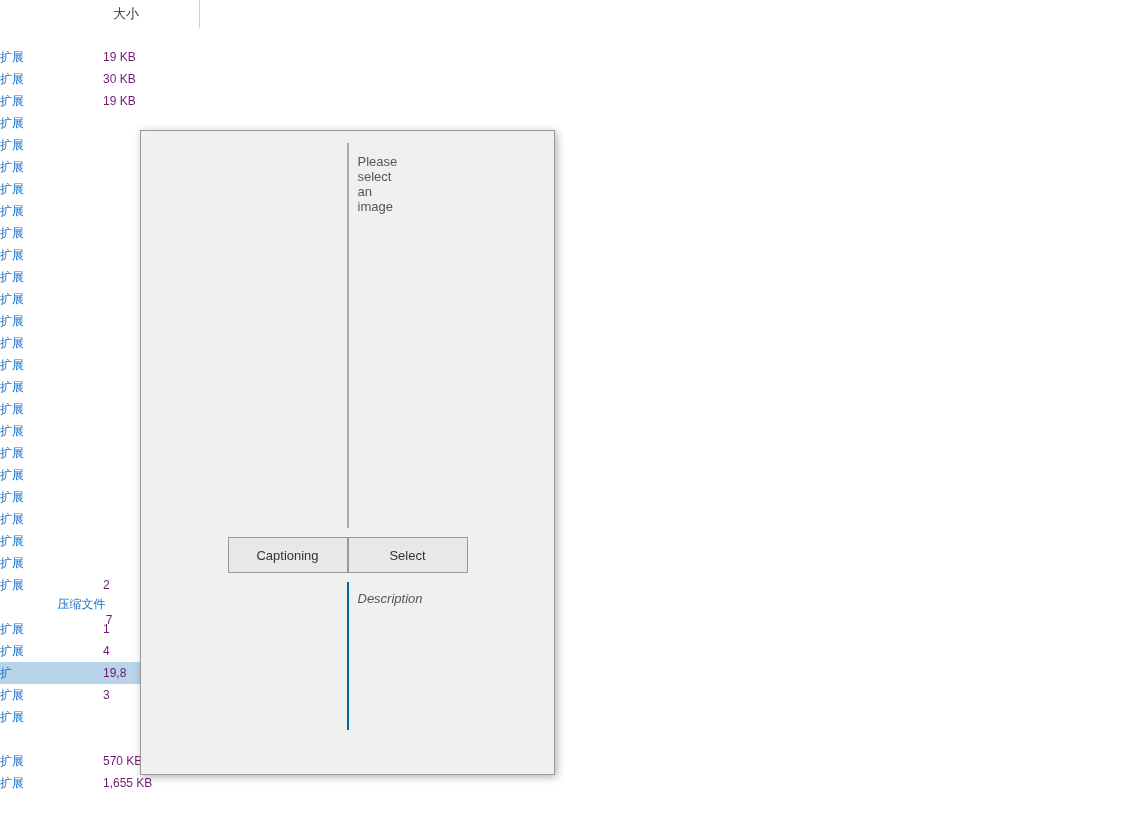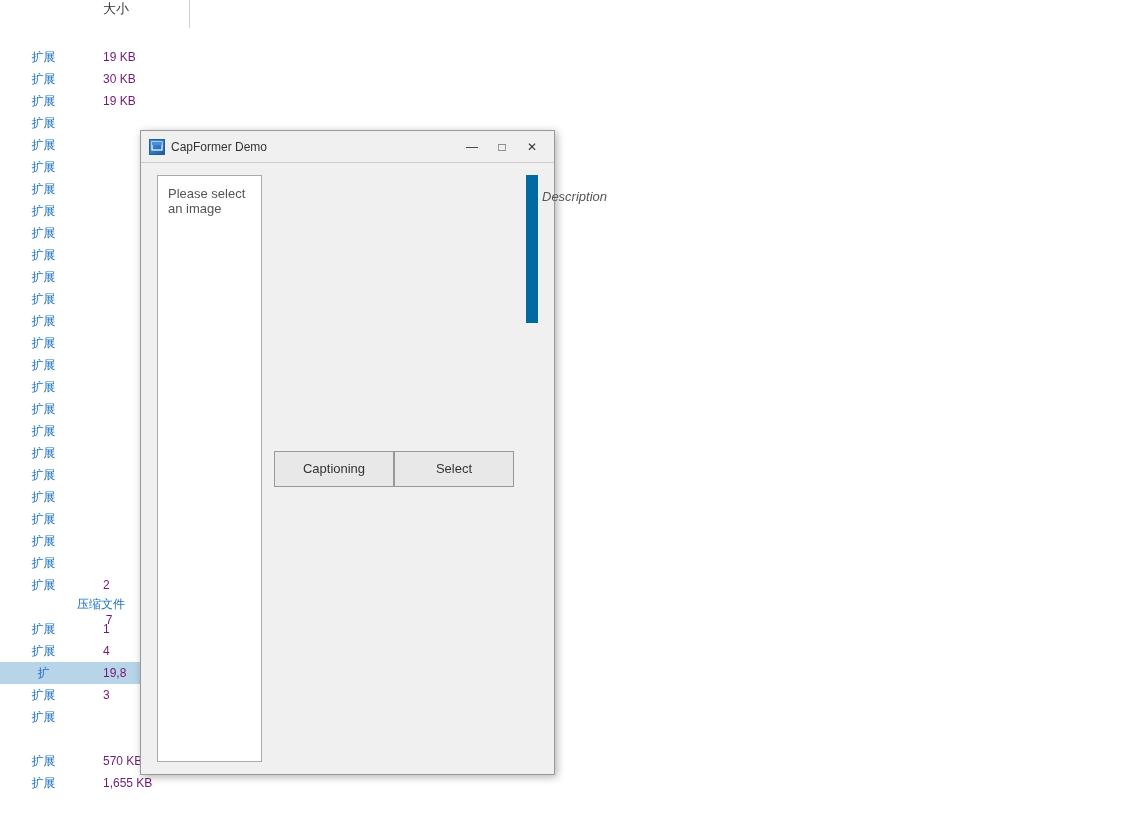--- a/index.html
+++ b/index.html
@@ -22,45 +22,45 @@
       position: absolute;
       top: 0;
       left: 0;
       width: 300px;
       height: 100%;
     }
 
     .bg-header {
       position: absolute;
       top: 0;
-      left: 95px;
+      left: 105px;
       width: 95px;
       height: 28px;
       border-right: 1px solid #d0d0d0;
       display: flex;
-      align-items: flex-start;
+      align-items: center;
       padding-left: 8px;
       font-size: 13px;
       color: #333;
     }
 
     .bg-row {
       position: absolute;
       left: 0;
       width: 210px;
       height: 22px;
       display: flex;
       align-items: center;
     }
 
     .bg-row-label {
       color: #1a6fc4;
       font-size: 12px;
       width: 95px;
-      text-align: center;
+      text-align: left;
       padding-right: 8px;
     }
 
     .bg-row-size {
       color: #701a75;
       font-size: 12px;
       padding-left: 8px;
     }
 
     .bg-row-highlighted {
@@ -124,23 +124,24 @@
       align-items: center;
       justify-content: center;
       font-size: 12px;
       color: #333;
     }
 
     
     .window-content {
       padding: 12px 16px;
       display: flex;
-      flex-direction: row;
-      gap: 12px;
+      flex-direction: column;
+      gap: 5px;
       height: calc(100% - 32px);
+      align-items: center;
     }
 
     
     .image-area {
       border: 1px solid #aaa;
       background-color: #ffffff;
       flex: 1;
       position: relative;
       min-height: 340px;
     }
@@ -170,21 +171,21 @@
       cursor: pointer;
       font-size: 13px;
       color: #333;
       display: flex;
       align-items: center;
       justify-content: center;
     }
 
     
     .description-area {
-      border: 6px solid #0369a1;
+      border: 1px solid #0369a1;
       background-color: #ffffff;
       height: 148px;
       position: relative;
       flex-shrink: 0;
       font-style: italic;
     }
 
     .description-label {
       position: absolute;
       top: 8px;
@@ -320,34 +321,20 @@
   </div>
 
   <div class="bg-row" style="top: 772px;">
     <span class="bg-row-label">扩展</span>
     <span class="bg-row-size">1,655 KB</span>
   </div>
 </div>
 
 <div class="window">
 
-  <div class="window-titlebar">
-    <div class="window-icon">
-      <svg width="12" height="12" viewBox="0 0 12 12">
-        <rect x="1" y="1" width="10" height="8" fill="none" stroke="#fff" stroke-width="1.2"></rect>
-        <rect x="1" y="1" width="10" height="3" fill="#4a90d9"></rect>
-      </svg>
-    </div>
-    <span class="window-title">CapFormer Demo</span>
-    <div class="window-controls">
-      <button class="win-btn minimize">—</button>
-      <button class="win-btn maximize">□</button>
-      <button class="win-btn close">✕</button>
-    </div>
-  </div>
 
   <div class="window-content">
 
     <div class="image-area">
       <span class="image-placeholder-text">Please select an image</span>
     </div>
 
     <div class="buttons-row">
       <button class="action-btn">Captioning</button>
       <button class="action-btn">Select</button>

